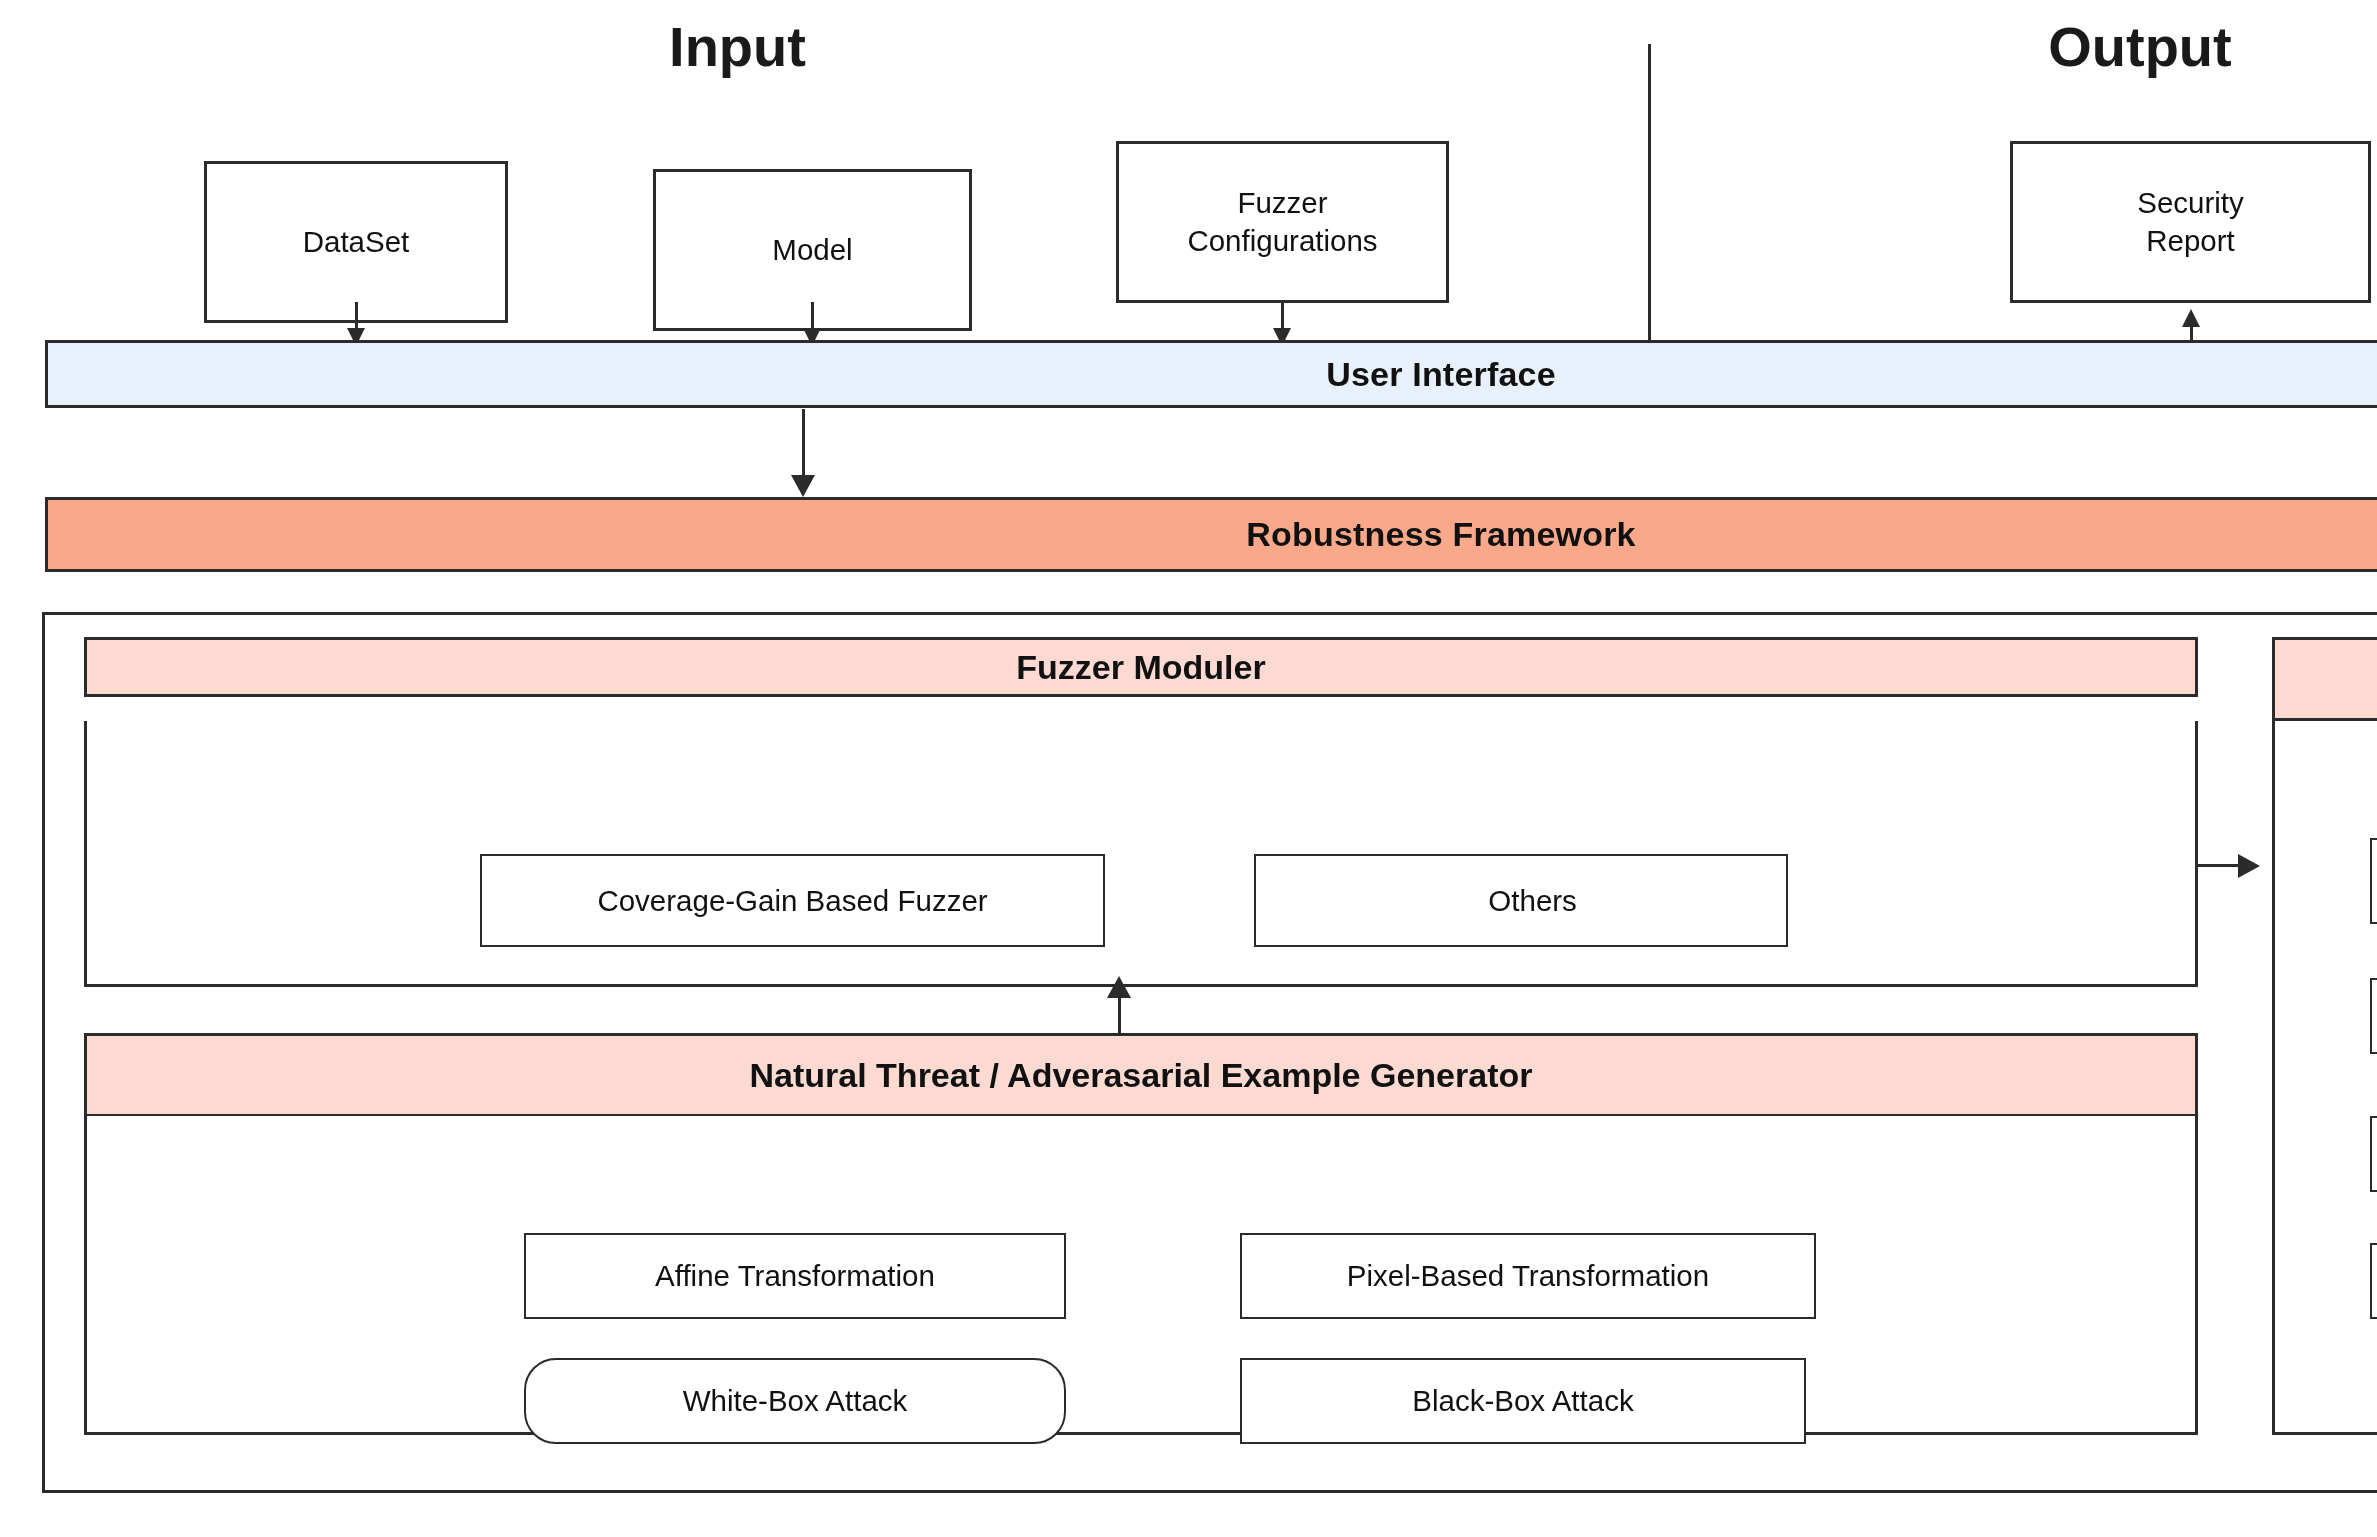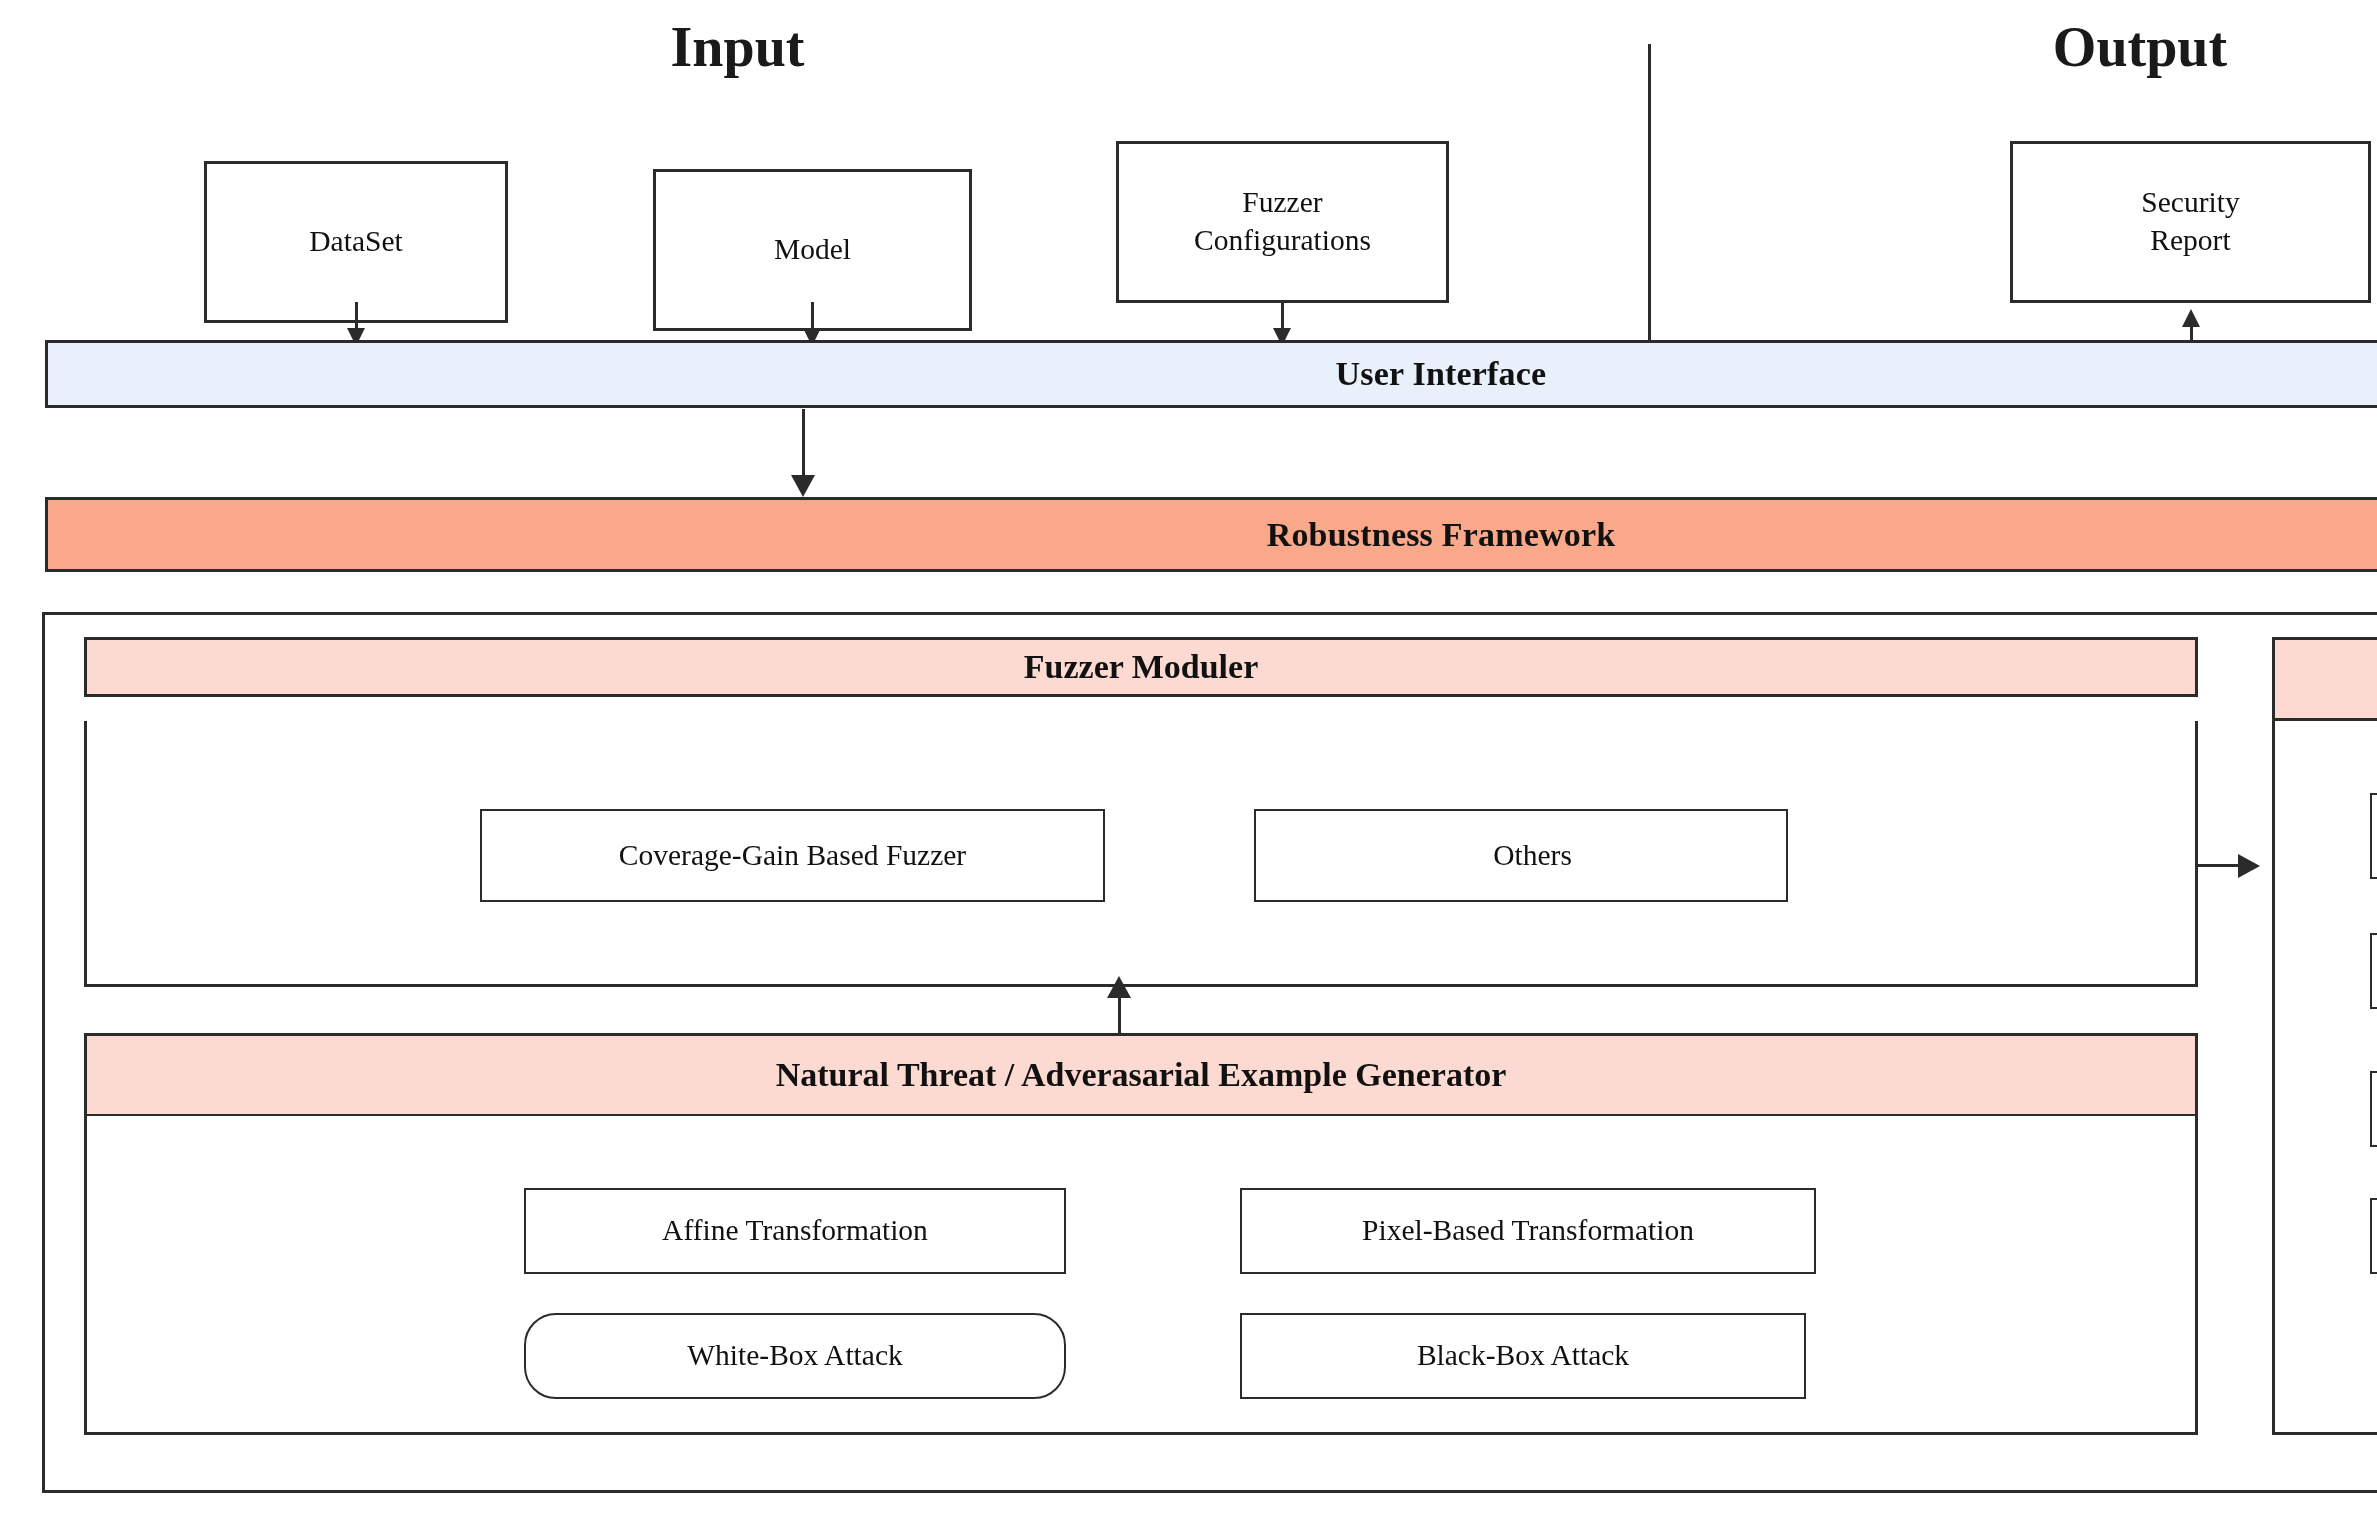--- a/index.html
+++ b/index.html
@@ -13,21 +13,21 @@
   }
   #stage {
     position: relative;
     width: 2899px;
     height: 1537px;
     background: #ffffff;
     overflow: hidden;
   }
 
   
-  .abs { position: absolute; box-sizing: border-box; font-family: Liberation Serif, serif; }
+  .abs { position: absolute; box-sizing: border-box; }
 
   .sect-title {
     font-weight: bold;
     font-size: 56px;
     color: #1a1a1a;
     text-align: center;
     letter-spacing: 0px;
     line-height: 1;
     white-space: nowrap;
   }
@@ -38,21 +38,21 @@
     background: #ffffff;
     display: flex;
     align-items: center;
     justify-content: center;
     text-align: center;
     color: #111111;
     font-size: 29.5px;
     line-height: 1.28;
     padding: 1.9px 4.8px;
   }
-  .node.thin { border-width: 2.9px; }
+  .node.thin { border-width: 2.9px; margin-top: 45px; }
 
   
   .bar {
     border: 3.3px solid #2b2b2b;
     display: flex;
     align-items: center;
     justify-content: center;
     font-weight: bold;
     font-size: 34px;
     color: #111111;

